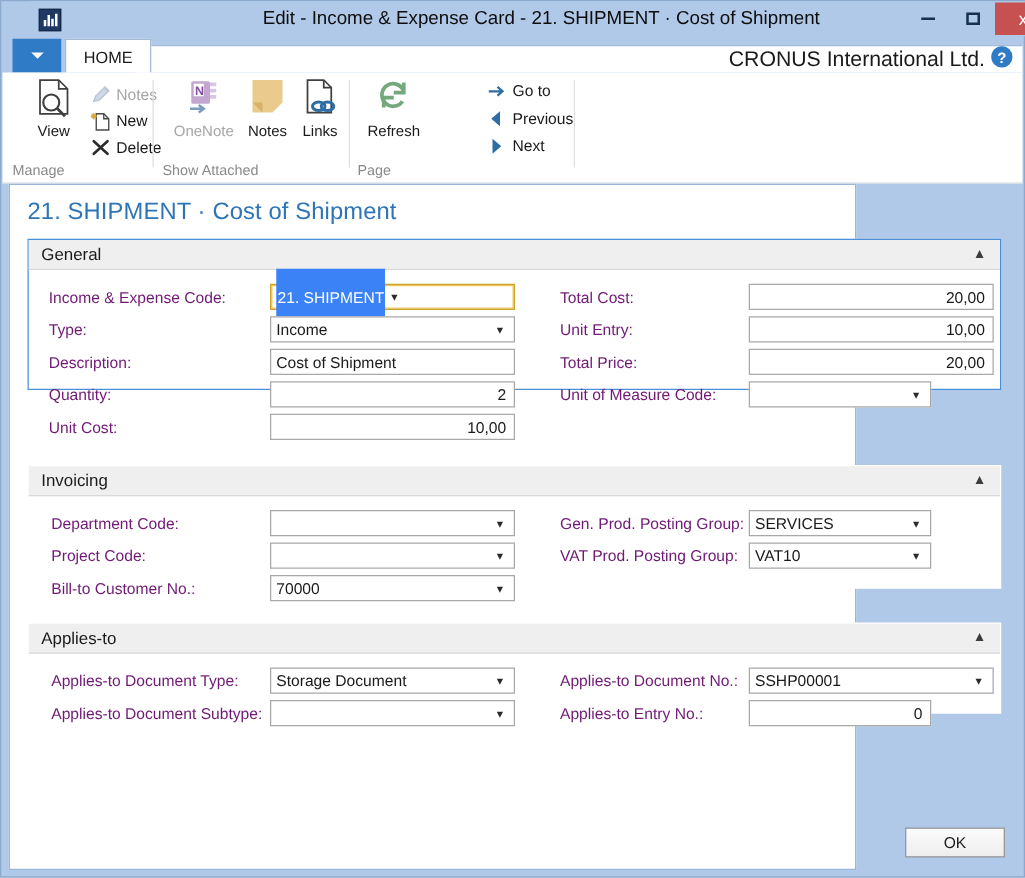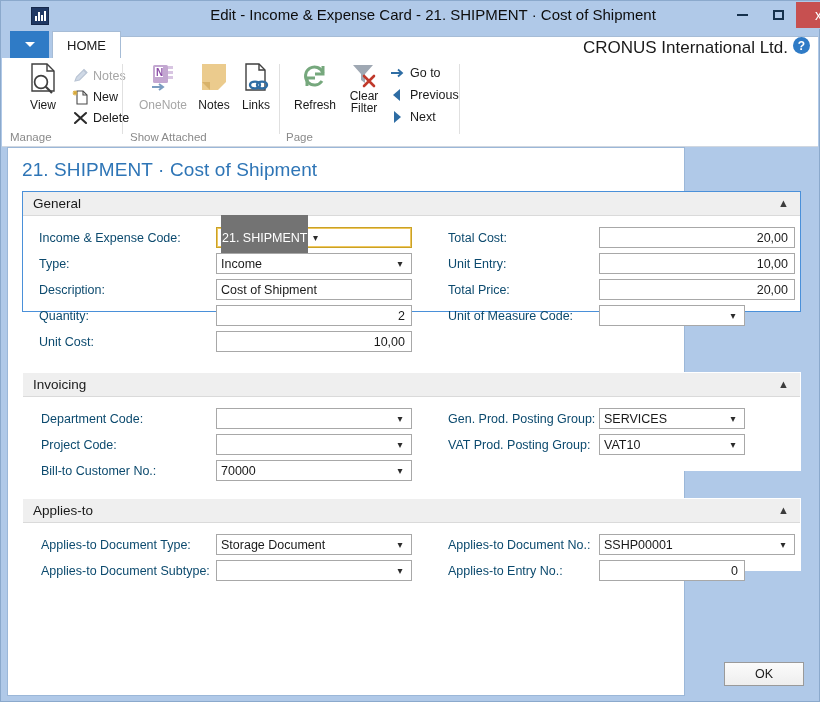--- a/index.html
+++ b/index.html
@@ -181,21 +181,21 @@
   }
   .sec-chevron {
     position: absolute; right: 11px; top: 6px;
     font-size: 11px; color: #3c3c3c; line-height: 11px;
   }
   .sec-body { position: relative; }
 
   
   .fld-label {
     position: absolute;
-    font-size: 12.5px; color: #0c4a6e;
+    font-size: 12.5px; color: #701a75;
     white-space: nowrap;
     line-height: 14px;
     text-align: center;
   }
   .fld {
     position: absolute;
     height: 21px;
     background: #ffffff;
     border: 1px solid #a8a8a8;
     font-size: 12.5px; color: #1a1a1a;
@@ -207,21 +207,21 @@
   .fld .dd {
     width: 14px; flex: none;
     display: flex; align-items: center; justify-content: center;
     font-size: 10px; color: #2b2b2b;
   }
   .fld.focus {
     border: 1px solid #c9a227;
     box-shadow: 0 0 0 1px #f0c75e inset;
   }
   .fld.focus .val {
-    background: #737373; color: #ffffff;
+    background: #3b82f6; color: #ffffff;
     display: inline-block; flex: 0 0 auto; padding: 16px 1px;
   }
 
   
   #ok-button {
     position: absolute; left: 723px; top: 661px;
     width: 80px; height: 24px;
     background: linear-gradient(#fbfbfb, #eeeeee);
     border: 1px solid #9a9a9a;
     display: flex; align-items: center; justify-content: center;
@@ -352,27 +352,20 @@
     <div class="rgroup" style="left:284px; width:172px;">
       <div class="bigbtn" style="left:2px; width:54px;">
         <svg class="ico" width="30" height="34" viewBox="0 0 30 34">
           <path d="M23 11 a9 9 0 1 0 -1 8" fill="none" stroke="#76a87d" stroke-width="3"></path>
           <path d="M23 4 v8 h-8" fill="none" stroke="#76a87d" stroke-width="3"></path>
           <path d="M7 24 v-8 h8" fill="none" stroke="#76a87d" stroke-width="3"></path>
         </svg>
         <span class="lbl">Refresh</span>
       </div>
 
-      <div class="bigbtn two-line" style="left:54px; width:48px;">
-        <svg class="ico" width="30" height="26" viewBox="0 0 30 26">
-          <path d="M4 3 h20 l-8 9 v9 l-4 -3 v-6 z" fill="#9fa8b3"></path>
-          <path d="M15 14 L25 24 M25 14 L15 24" stroke="#c0392b" stroke-width="2.6" stroke-linecap="round"></path>
-        </svg>
-        <span class="lbl">Clear Filter</span>
-      </div>
 
       <div class="smallbtn" style="left:103px; top:5px;">
         <span class="sico">
           <svg width="17" height="16" viewBox="0 0 17 16">
             <path d="M2 8 h10 M9 4.5 l4 3.5 l-4 3.5" fill="none" stroke="#2e6da4" stroke-width="1.8"></path>
           </svg>
         </span>
         <span>Go to</span>
       </div>
 

